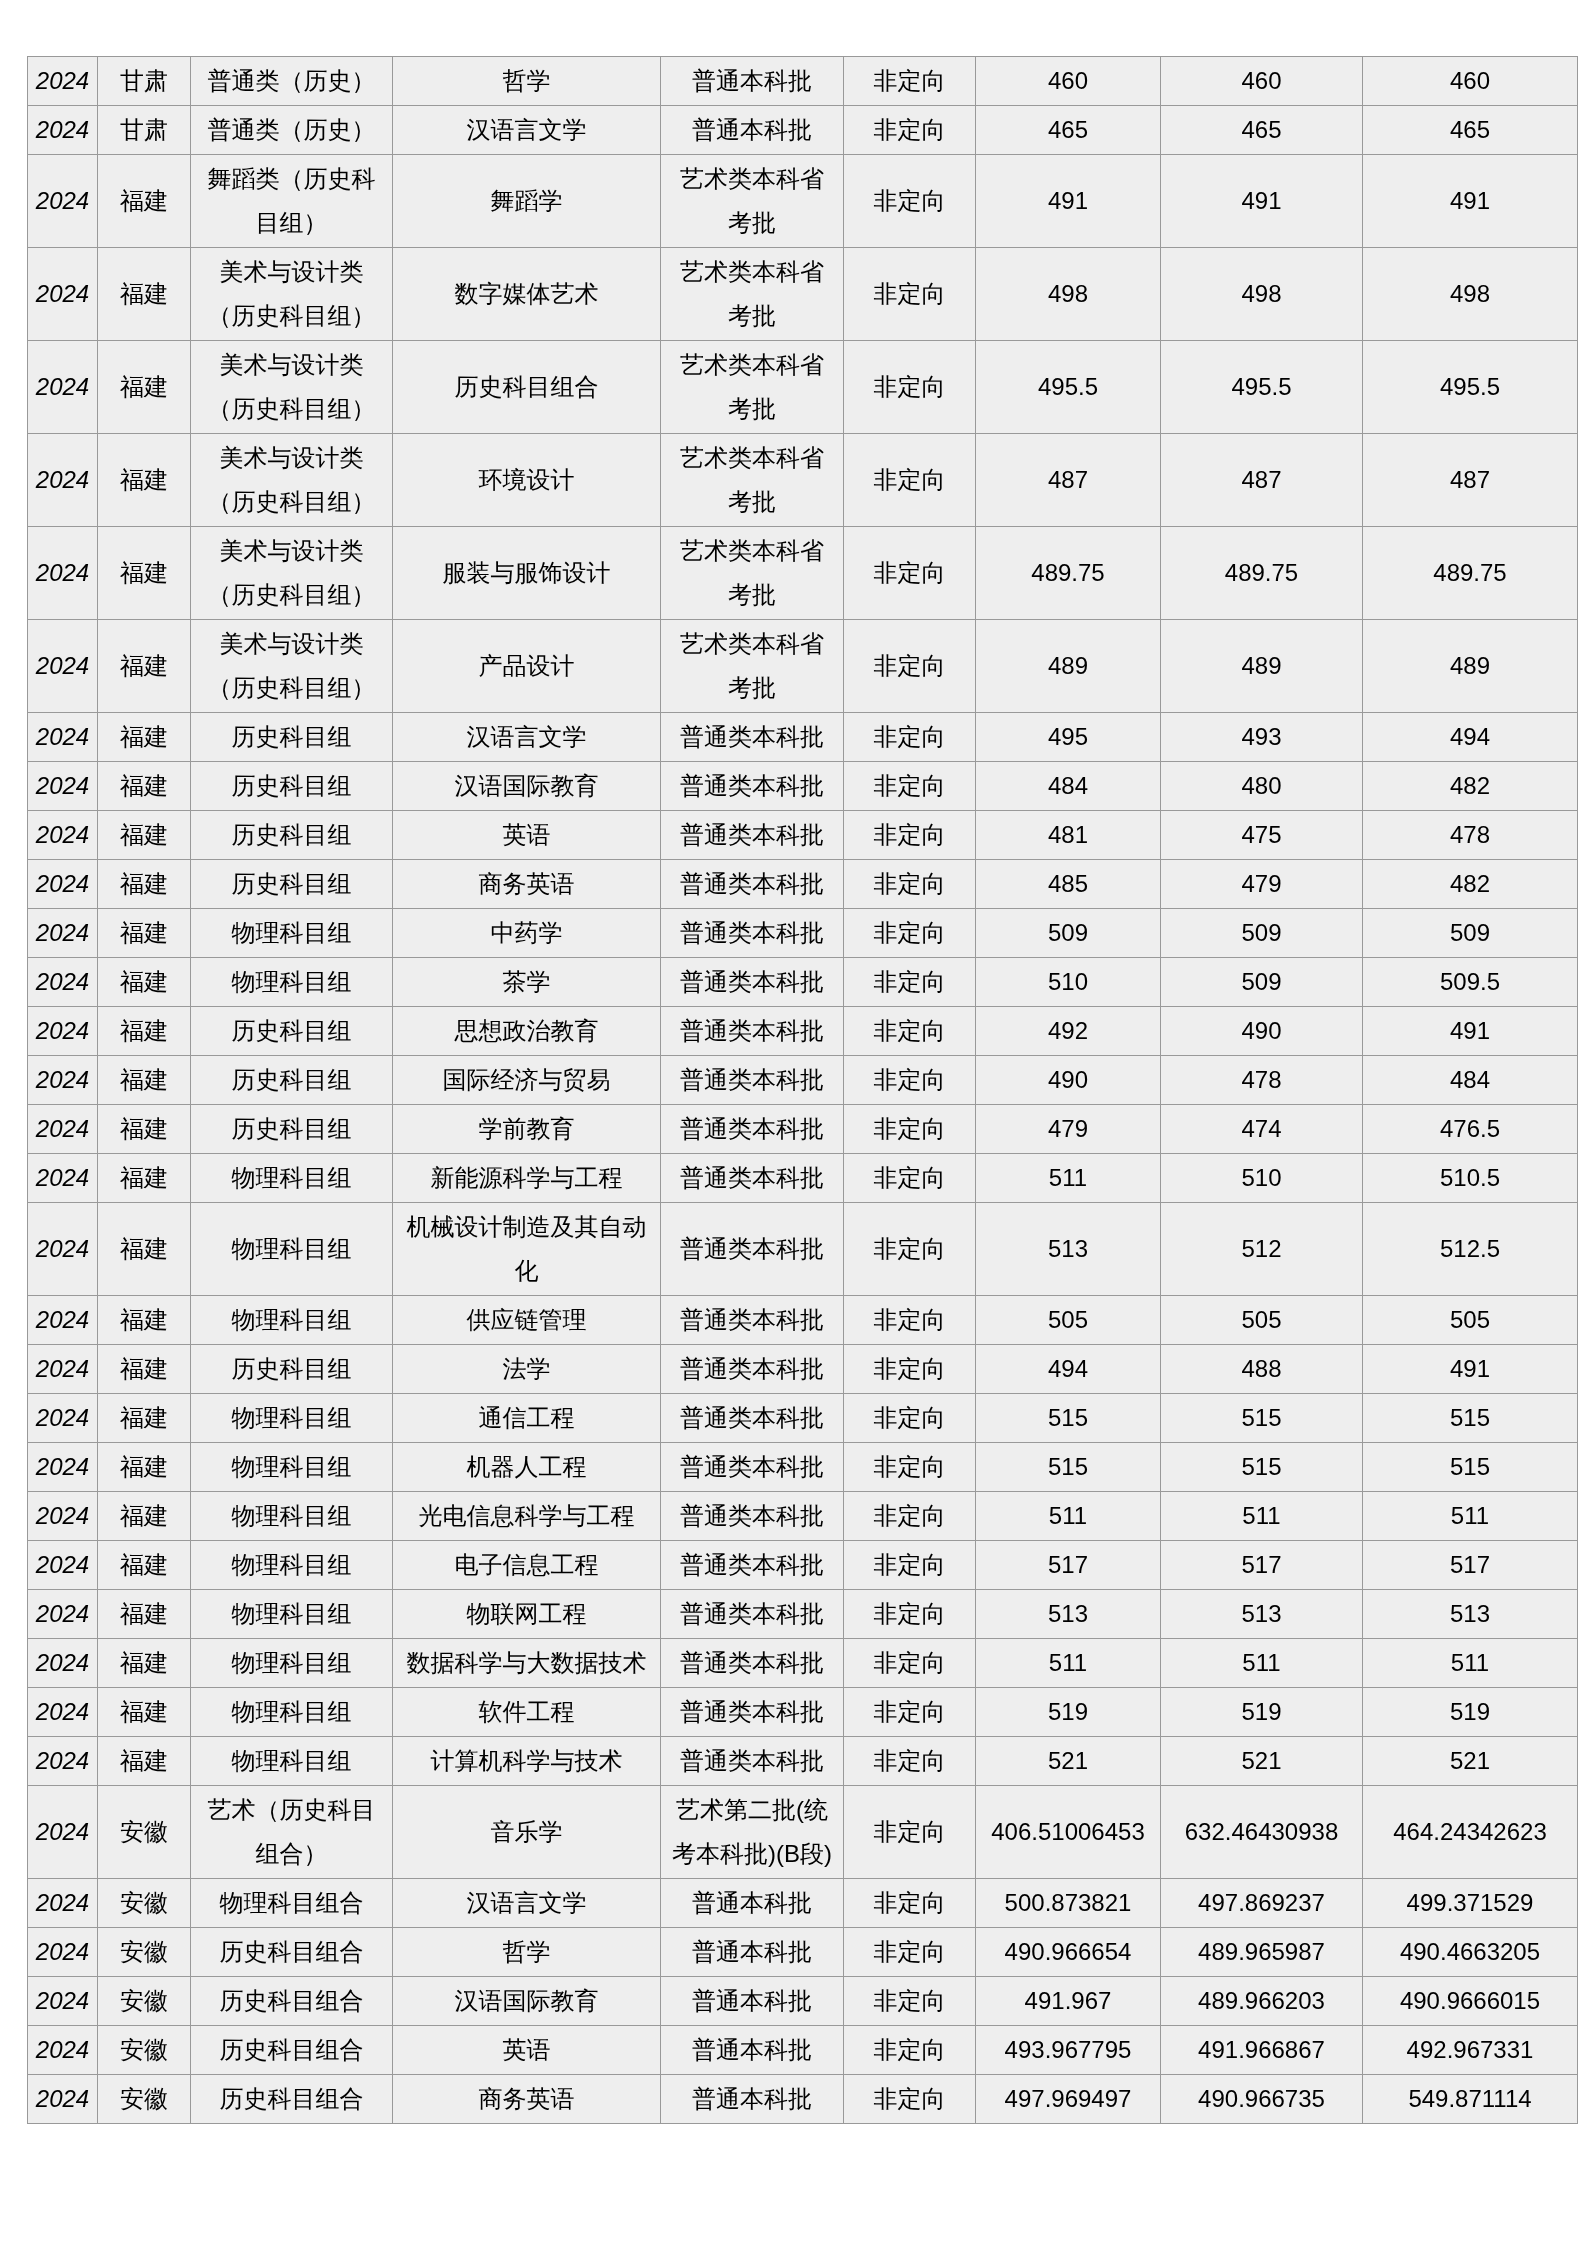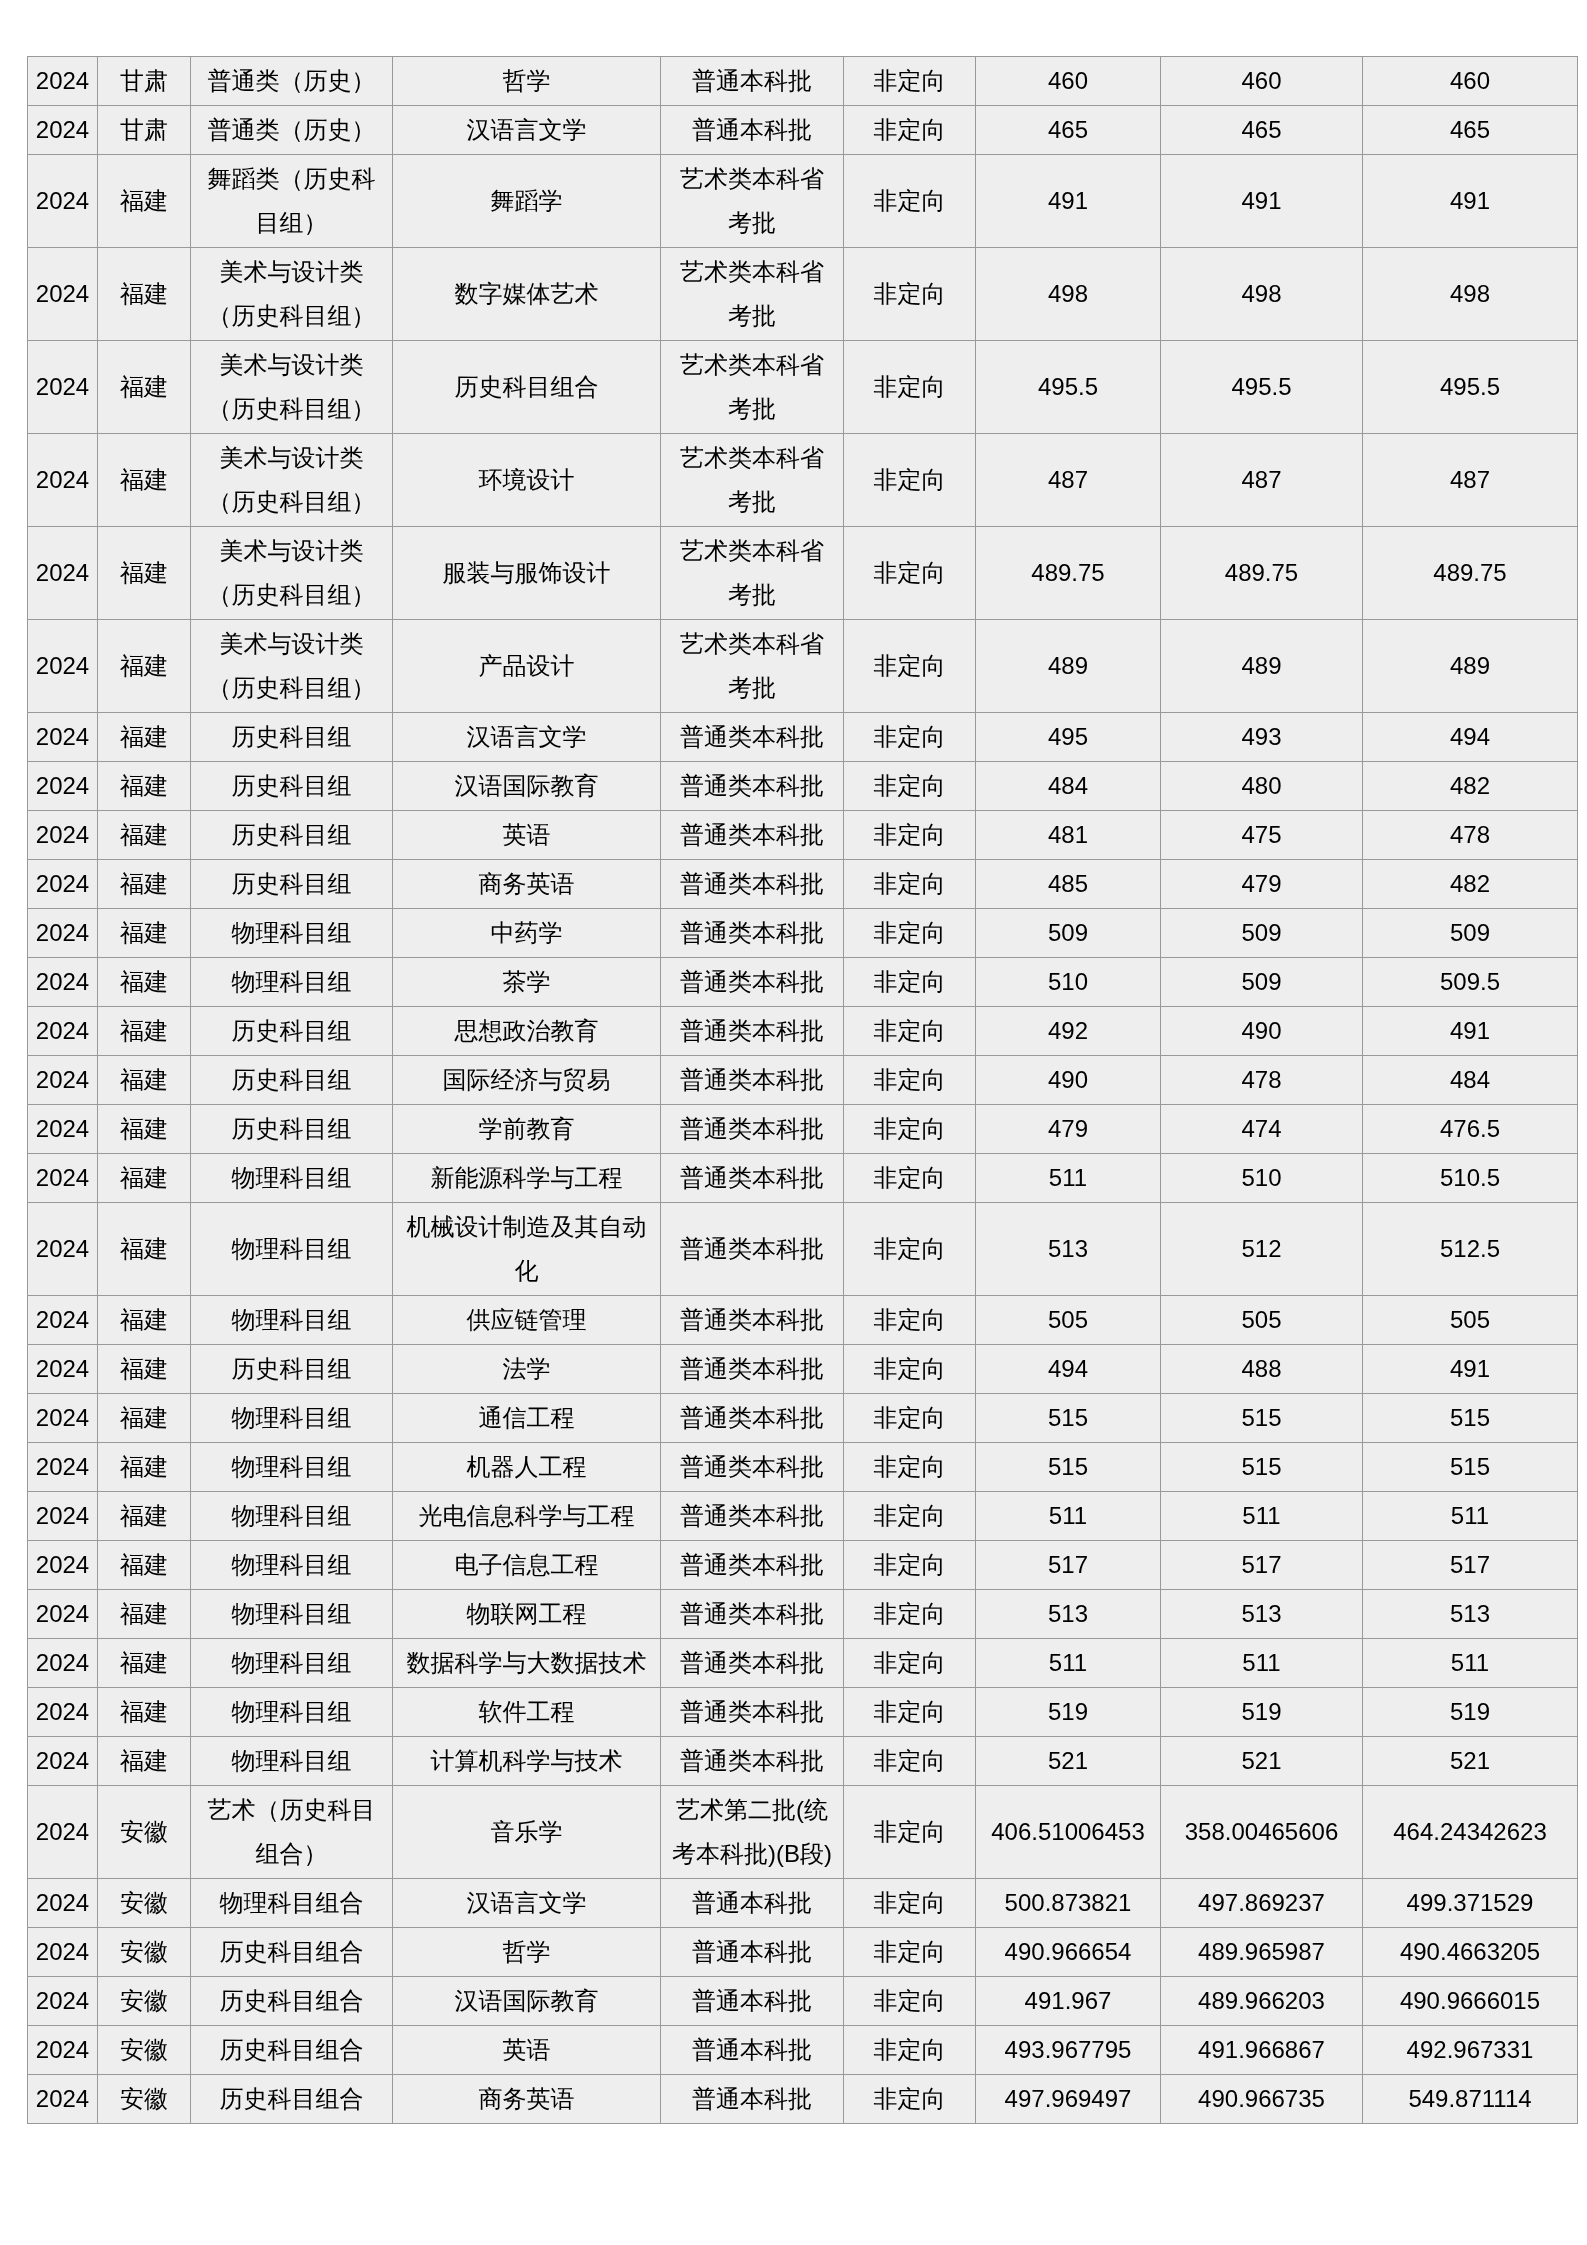--- a/index.html
+++ b/index.html
@@ -26,21 +26,21 @@
     background: #eeeeee;
     color: #000000;
     text-align: center;
     vertical-align: middle;
     font-size: 24px;
     line-height: 44px;
     height: 42px;
     padding: 2px 10px;
     overflow: hidden;
   }
-  table.scores td.c0 { padding: 2px 2px; }
+  table.scores td.c0 { padding: 2px 2px; font-style: italic; }
   table.scores td.c3 { padding: 2px 4px; }
 </style>
 </head>
 <body>
 
 <table class="scores">
   <colgroup>
       <col style="width: 70px;">
       <col style="width: 93px;">
       <col style="width: 202px;">
@@ -372,21 +372,21 @@
         <td class="c8">521</td>
       </tr>
       <tr>
         <td class="c0">2024</td>
         <td class="c1">安徽</td>
         <td class="c2">艺术（历史科目组合）</td>
         <td class="c3">音乐学</td>
         <td class="c4">艺术第二批(统考本科批)(B段)</td>
         <td class="c5">非定向</td>
         <td class="c6">406.51006453</td>
-        <td class="c7">358.00465606</td>
+        <td class="c7">632.46430938</td>
         <td class="c8">464.24342623</td>
       </tr>
       <tr>
         <td class="c0">2024</td>
         <td class="c1">安徽</td>
         <td class="c2">物理科目组合</td>
         <td class="c3">汉语言文学</td>
         <td class="c4">普通本科批</td>
         <td class="c5">非定向</td>
         <td class="c6">500.873821</td>

